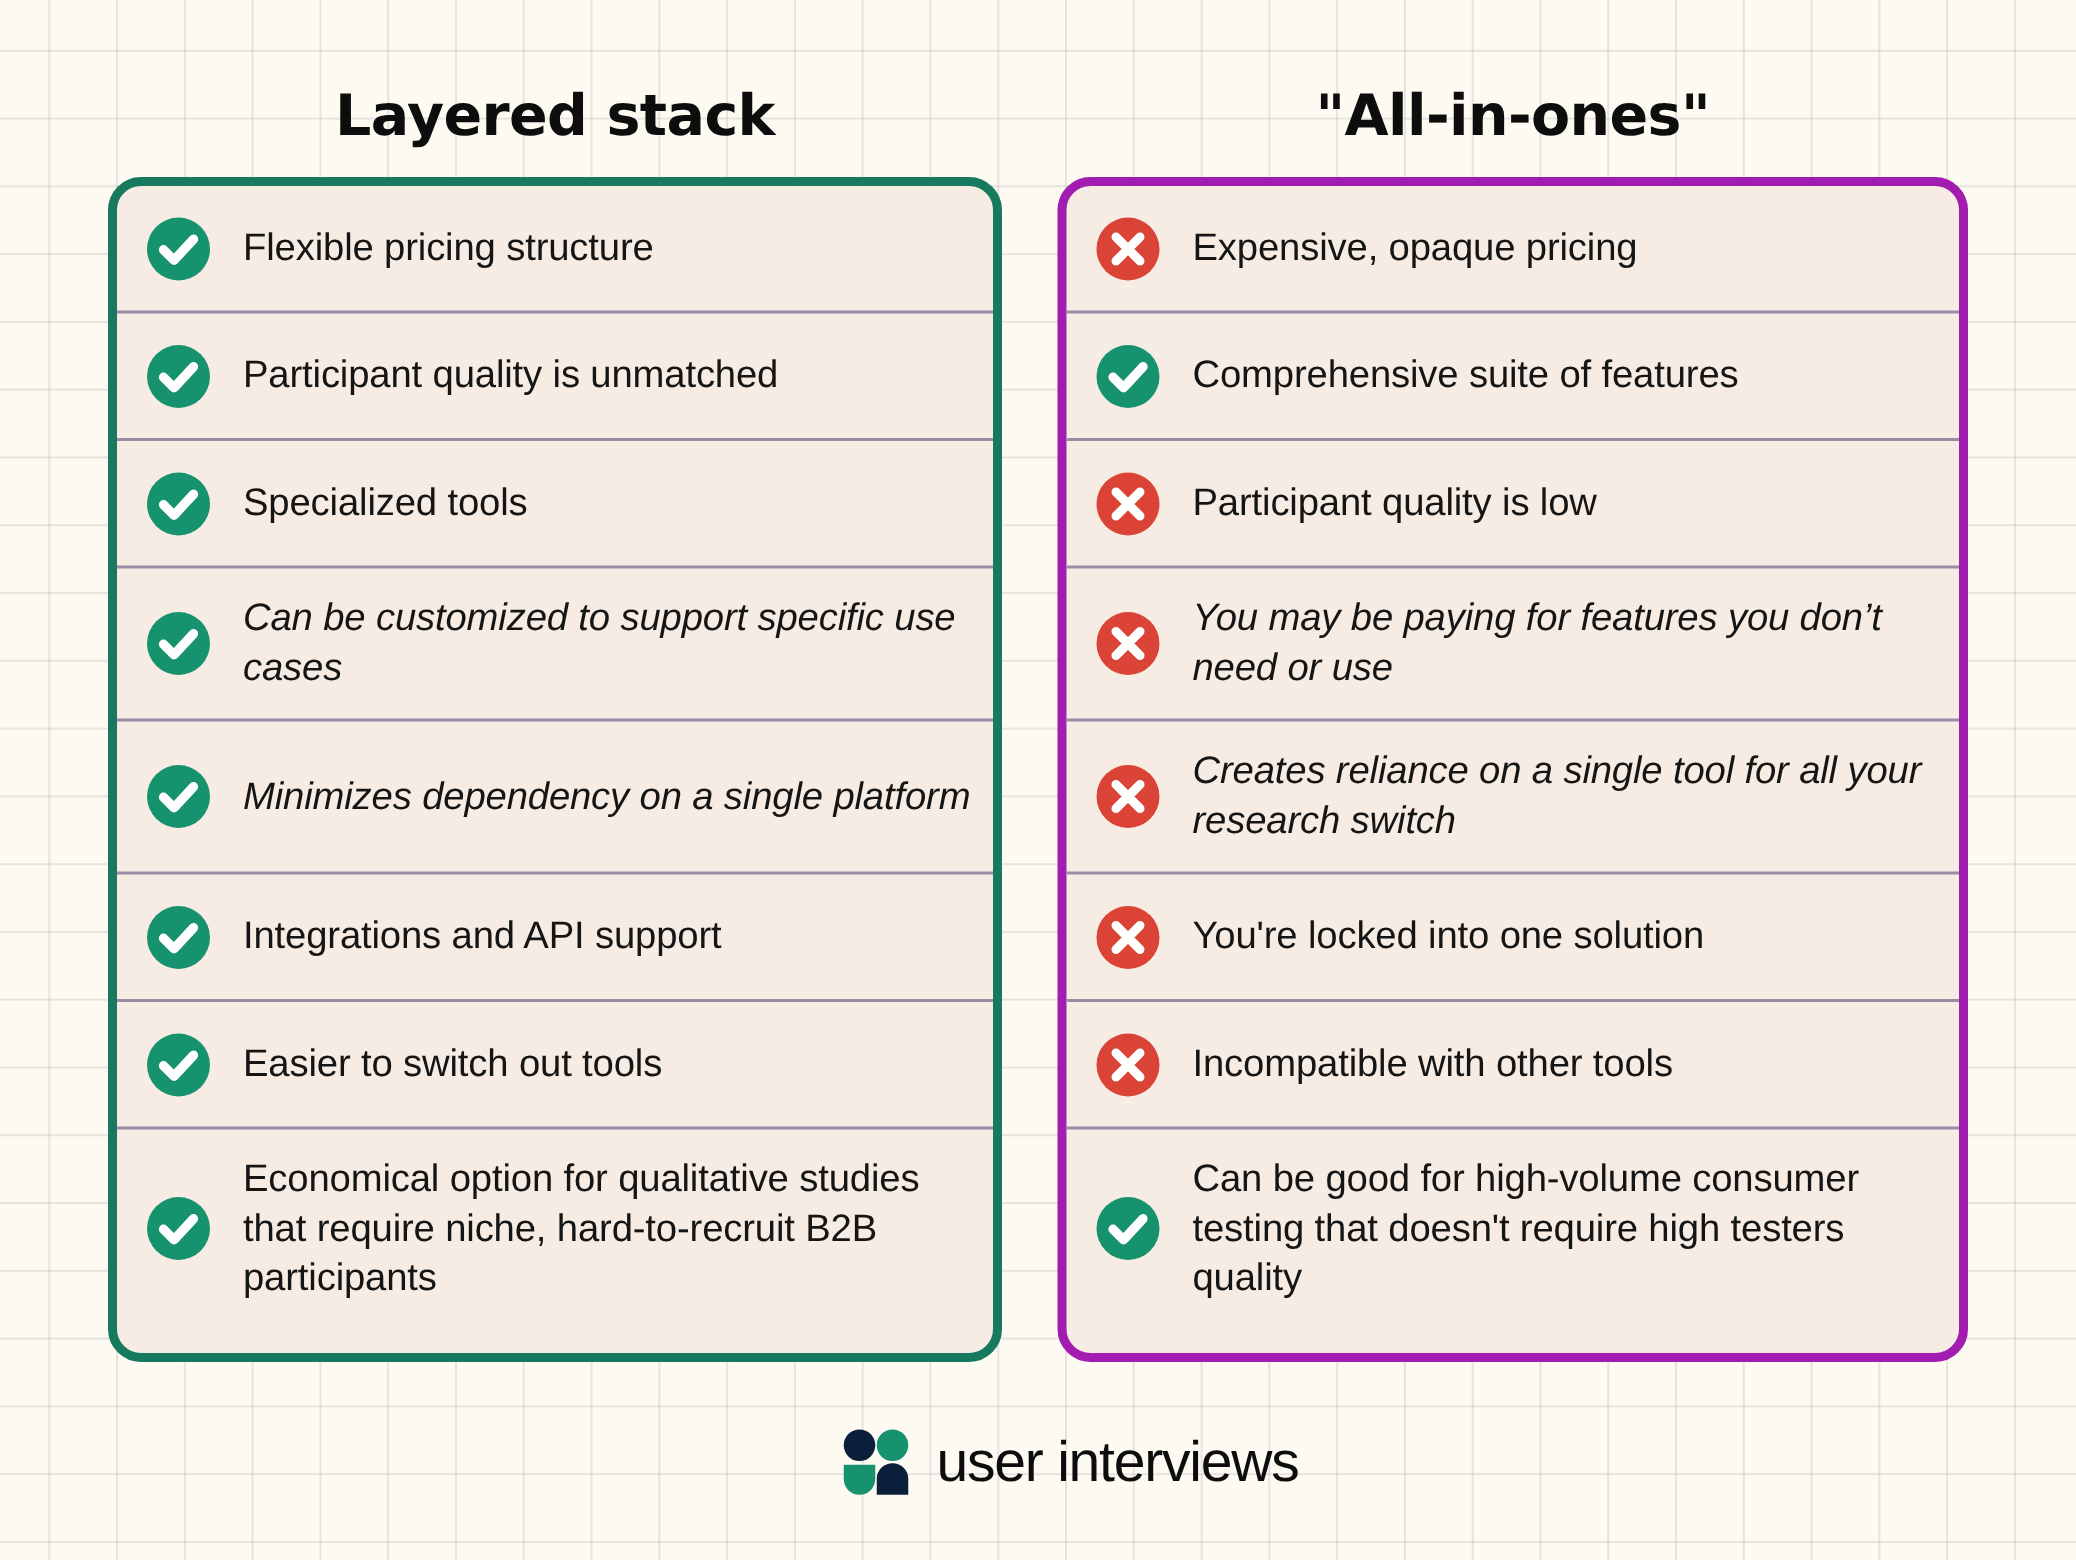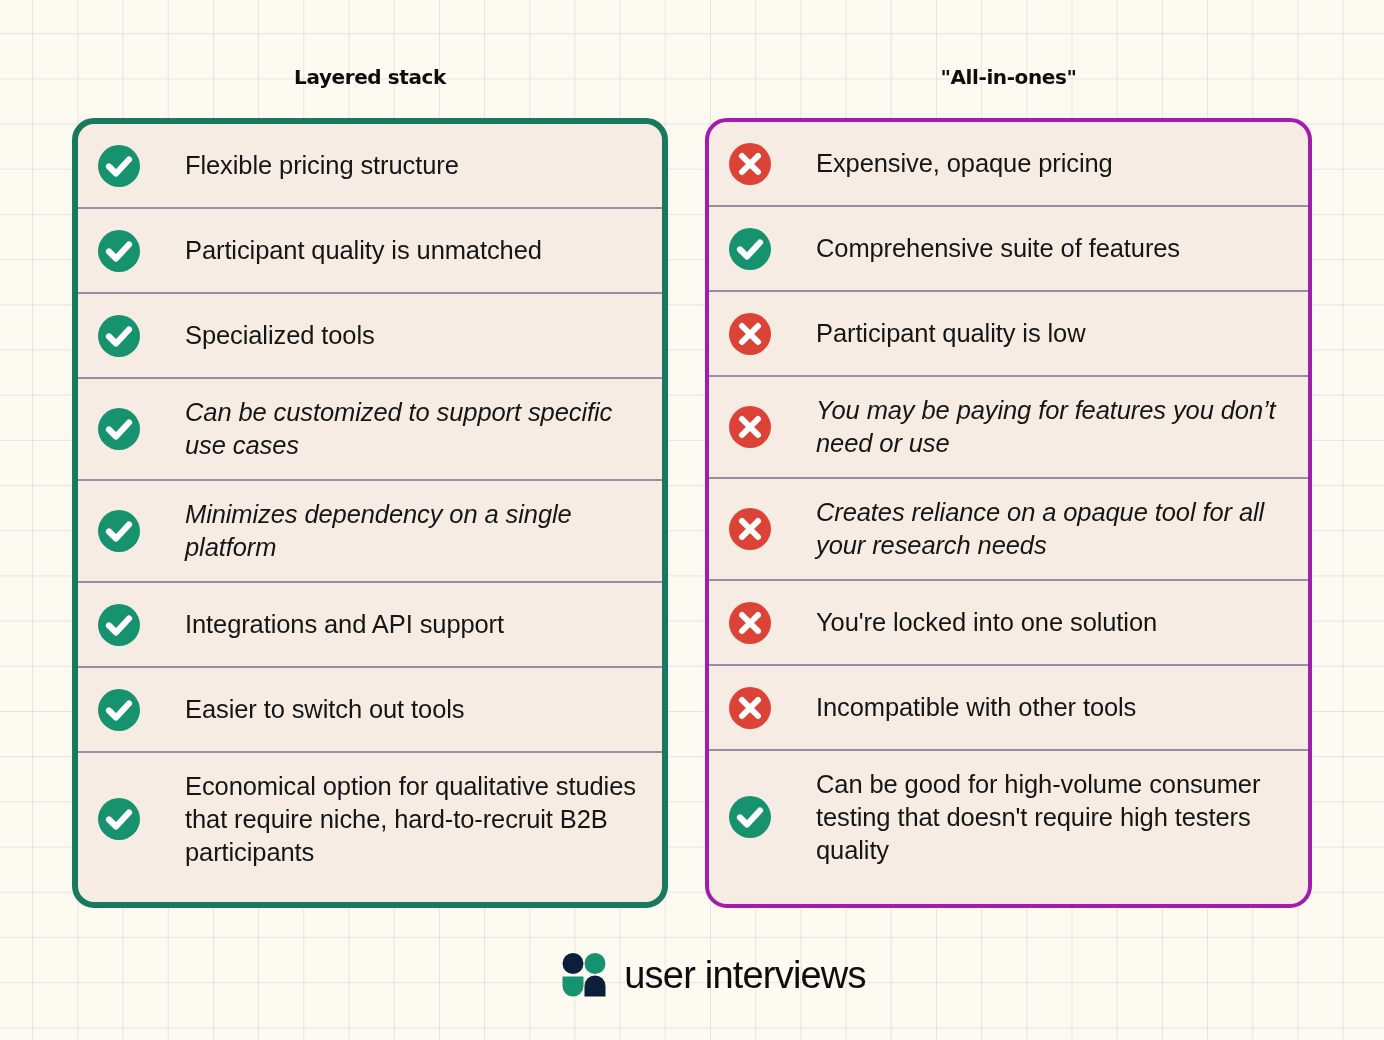--- a/index.html
+++ b/index.html
@@ -18,21 +18,21 @@
   .board{position:absolute;left:0;top:0;width:1384px;height:1040px;}
 
   .col{position:absolute;top:0;}
   .col.left{left:72px;width:596px;}
   .col.right{left:705px;width:607px;}
 
   .col-title{
     text-align:center;
     font-family:"DejaVu Sans", sans-serif;
     font-weight:bold;
-    font-size:20px;
+    font-size:38px;
     letter-spacing:-0.4px;
     color:#0d0d0d;
     margin:0;
     position:absolute;
     top:58px;
     left:0;right:0;
     height:38px;
     line-height:38px;
     white-space:nowrap;
   }
@@ -44,30 +44,29 @@
     width:100%;
     height:790px;
     box-sizing:border-box;
     border-radius:22px;
     background:#f6ece3;
     overflow:hidden;
     display:flex;
     flex-direction:column;
   }
   .card.green{border:6px solid #17795e;}
-  .card.navy{border:4px solid #a21caf;}
+  .card.navy{border:6px solid #a21caf;}
 
   .row{
     display:flex;
     align-items:center;
     box-sizing:border-box;
     padding:0 14px 0 20px;
     border-bottom:2px solid #9b8ba5;
     flex:0 0 auto;
-    gap:23px;
   }
   .row:last-child{border-bottom:none;}
   .row.h1{height:85px;}
   .row.h2{height:102px;font-style:italic;}
   .row.h3{height:132px;}
 
   .icon{
     flex:0 0 auto;
     width:42px;height:42px;
     border-radius:50%;
@@ -240,21 +239,21 @@
         </span>
         <span class="row-text">You may be paying for features you don’t need or use</span>
       </div>
 
       <div class="row h2">
         <span class="icon cross">
           <svg viewBox="0 0 42 42">
               <path d="M13 13 L29 29 M29 13 L13 29" fill="none" stroke="#ffffff" stroke-width="6" stroke-linecap="round"></path>
             </svg>
         </span>
-        <span class="row-text">Creates reliance on a opaque tool for all your research needs</span>
+        <span class="row-text">Creates reliance on a single tool for all your research switch</span>
       </div>
 
       <div class="row h1">
         <span class="icon cross">
           <svg viewBox="0 0 42 42">
               <path d="M13 13 L29 29 M29 13 L13 29" fill="none" stroke="#ffffff" stroke-width="6" stroke-linecap="round"></path>
             </svg>
         </span>
         <span class="row-text">You're locked into one solution</span>
       </div>

